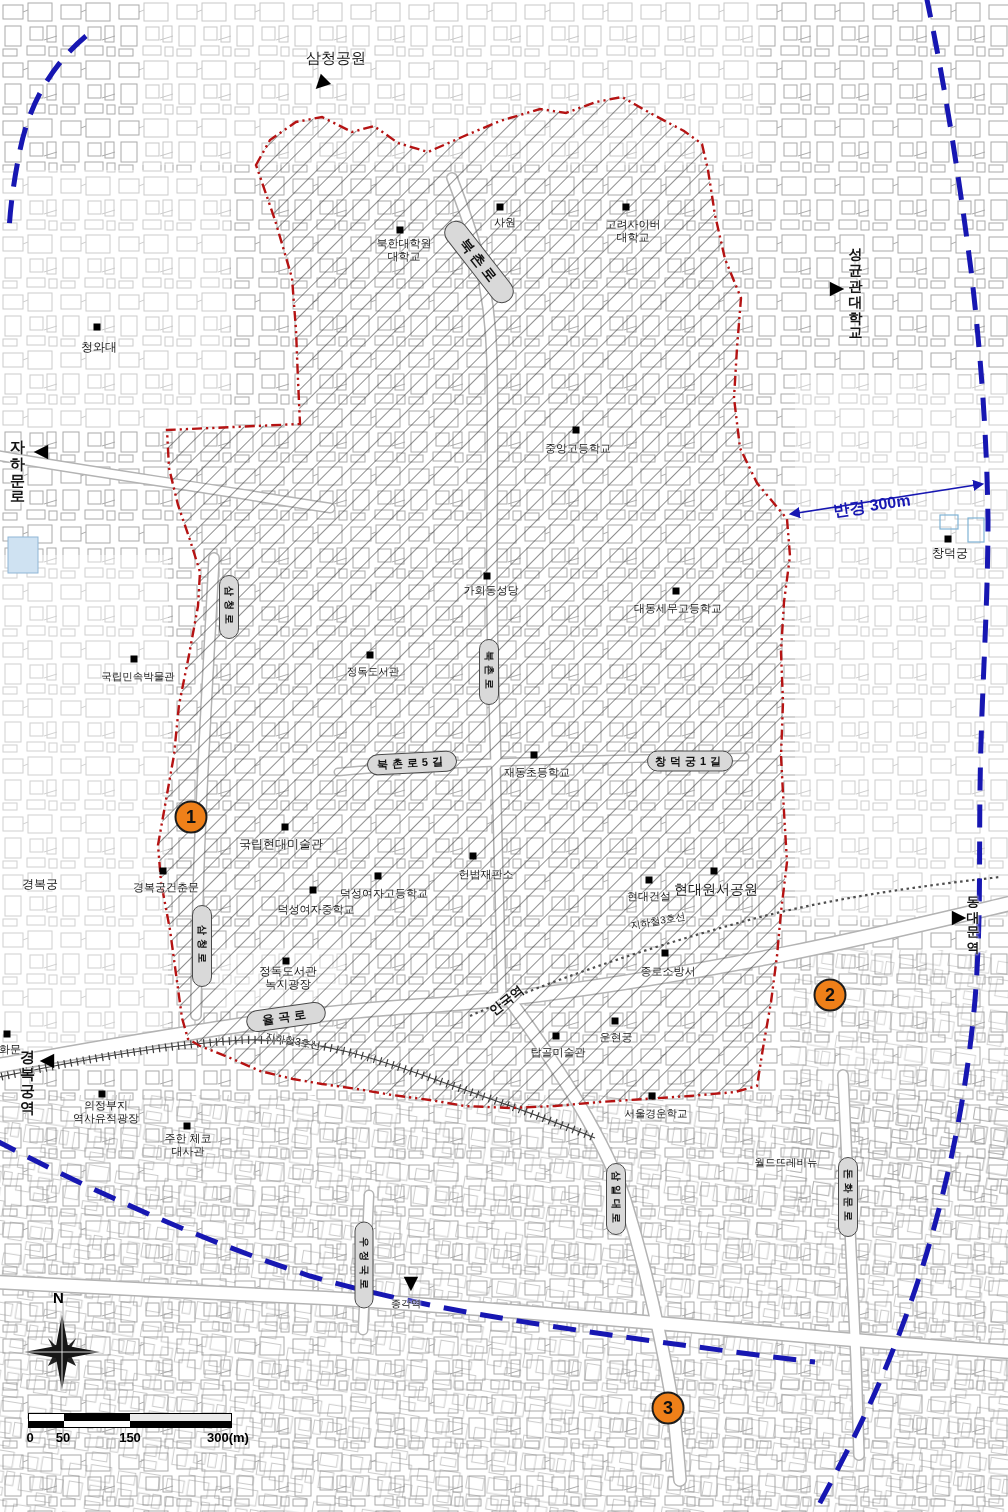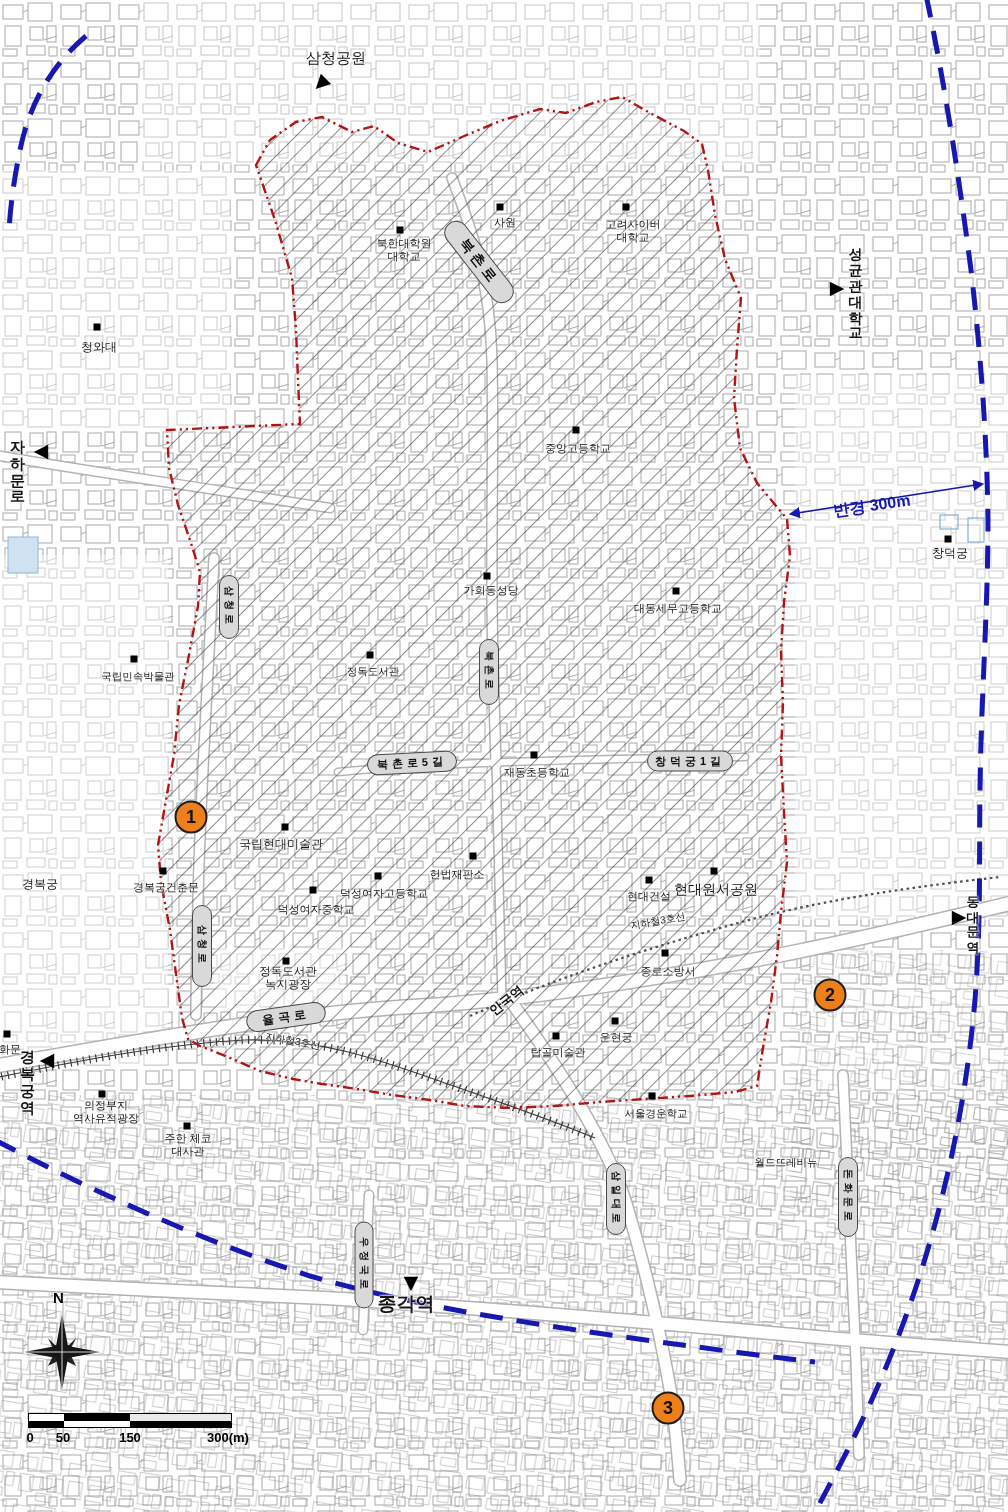--- a/index.html
+++ b/index.html
@@ -221,41 +221,41 @@
       <div class="lbl" style="left: 505px; top: 222px; font-size: 11px; transform: translate(-50%, -50%);">사원</div>
       <div class="lbl" style="left: 633px; top: 231px; font-size: 11px; transform: translate(-50%, -50%);">고려사이버
 대학교</div>
       <div class="lbl" style="left: 578px; top: 448px; font-size: 11px; transform: translate(-50%, -50%); text-align: right;">중앙고등학교</div>
       <div class="lbl" style="left: 491px; top: 590px; font-size: 11px; transform: translate(-50%, -50%);">가회동성당</div>
       <div class="lbl" style="left: 678px; top: 608px; font-size: 11px; transform: translate(-50%, -50%);">대동세무고등학교</div>
       <div class="lbl" style="left: 373px; top: 671px; font-size: 10.5px; transform: translate(-50%, -50%);">정독도서관</div>
       <div class="lbl" style="left: 537px; top: 772px; font-size: 11px; transform: translate(-50%, -50%);">재동초등학교</div>
       <div class="lbl" style="left: 281px; top: 845px; font-size: 12px; transform: translate(-50%, -50%);">국립현대미술관</div>
       <div class="lbl" style="left: 166px; top: 887px; font-size: 11px; transform: translate(-50%, -50%);">경복궁건춘문</div>
-      <div class="lbl" style="left: 457px; top: 874px; font-size: 11px; transform: translate(-50%, -50%); text-align: right;">헌법재판소</div>
+      <div class="lbl" style="left: 486px; top: 874px; font-size: 11px; transform: translate(-50%, -50%); text-align: right;">헌법재판소</div>
       <div class="lbl" style="left: 384px; top: 893px; font-size: 11px; transform: translate(-50%, -50%);">덕성여자고등학교</div>
       <div class="lbl" style="left: 316px; top: 909px; font-size: 11px; transform: translate(-50%, -50%);">덕성여자중학교</div>
       <div class="lbl" style="left: 649px; top: 896px; font-size: 11px; transform: translate(-50%, -50%);">현대건설</div>
       <div class="lbl" style="left: 716px; top: 889px; font-size: 14px; transform: translate(-50%, -50%);">현대원서공원</div>
       <div class="lbl" style="left: 668px; top: 971px; font-size: 11px; transform: translate(-50%, -50%); font-family: Liberation Serif, serif;">종로소방서</div>
       <div class="lbl" style="left: 288px; top: 978px; font-size: 11.5px; transform: translate(-50%, -50%);">정독도서관
 녹지광장</div>
       <div class="lbl" style="left: 616px; top: 1037px; font-size: 11px; transform: translate(-50%, -50%);">운현궁</div>
       <div class="lbl" style="left: 558px; top: 1052px; font-size: 11px; transform: translate(-50%, -50%);">탑골미술관</div>
       <div class="lbl" style="left: 10px; top: 1049px; font-size: 11px; transform: translate(-50%, -50%);">화문</div>
       <div class="lbl" style="left: 106px; top: 1112px; font-size: 11px; transform: translate(-50%, -50%);">의정부지
 역사유적광장</div>
       <div class="lbl" style="left: 188px; top: 1145px; font-size: 11px; transform: translate(-50%, -50%);">주한 체코
 대사관</div>
       <div class="lbl" style="left: 656px; top: 1113px; font-size: 10.5px; transform: translate(-50%, -50%);">서울경운학교</div>
       <div class="lbl" style="left: 786px; top: 1115px; font-size: 10.5px; transform: translate(-50%, -50%); margin-top: 47px;">월드뜨레비뉴</div>
       <div class="lbl" style="left: 950px; top: 554px; font-size: 12px; transform: translate(-50%, -50%);">창덕궁</div>
       <div class="lbl" style="left: 40px; top: 885px; font-size: 12px; transform: translate(-50%, -50%);">경복궁</div>
       <div class="lbl" style="left: 138px; top: 676px; font-size: 10.5px; transform: translate(-50%, -50%);">국립민속박물관</div>
-      <div class="lbl" style="left: 406px; top: 1304px; font-size: 19px; font-weight: bold; transform: translate(-50%, -50%);">종각역</div>
+      <div class="lbl" style="left: 406px; top: 1304px; font-size: 10px; font-weight: normal; transform: translate(-50%, -50%);">종각역</div>
       <div class="lbl" style="left: 507px; top: 1001px; font-size: 13px; font-weight: bold; transform: translate(-50%, -50%) rotate(-38deg);">안국역</div>
       <div class="lbl" style="left: 293px; top: 1041px; font-size: 10px; transform: translate(-50%, -50%) rotate(10deg);">지하철3호선</div>
       <div class="lbl" style="left: 658px; top: 921px; font-size: 10px; transform: translate(-50%, -50%) rotate(-10deg);">지하철3호선</div>
       <div class="lbl" style="left: 872px; top: 506px; font-size: 16px; font-weight: bold; color: rgb(23, 23, 178); text-shadow: none; transform: translate(-50%, -50%) rotate(-8deg);">반경 300m</div>
       <div class="lbl vert" style="left: 18px; top: 463px; font-size: 15px; font-weight: bold; transform: translate(-50%, -50%);">자하문로</div>
       <div class="lbl vert" style="left: 856px; top: 286px; font-size: 14px; font-weight: bold; transform: translate(-50%, -50%);">성균관대학교</div>
       <div class="lbl vert" style="left: 28px; top: 1073px; font-size: 15px; font-weight: bold; transform: translate(-50%, -50%);">경복궁역</div>
       <div class="lbl vert" style="left: 973px; top: 917px; font-size: 13px; font-weight: bold; transform: translate(-50%, -50%);">동대문역</div>
     </div>
 

